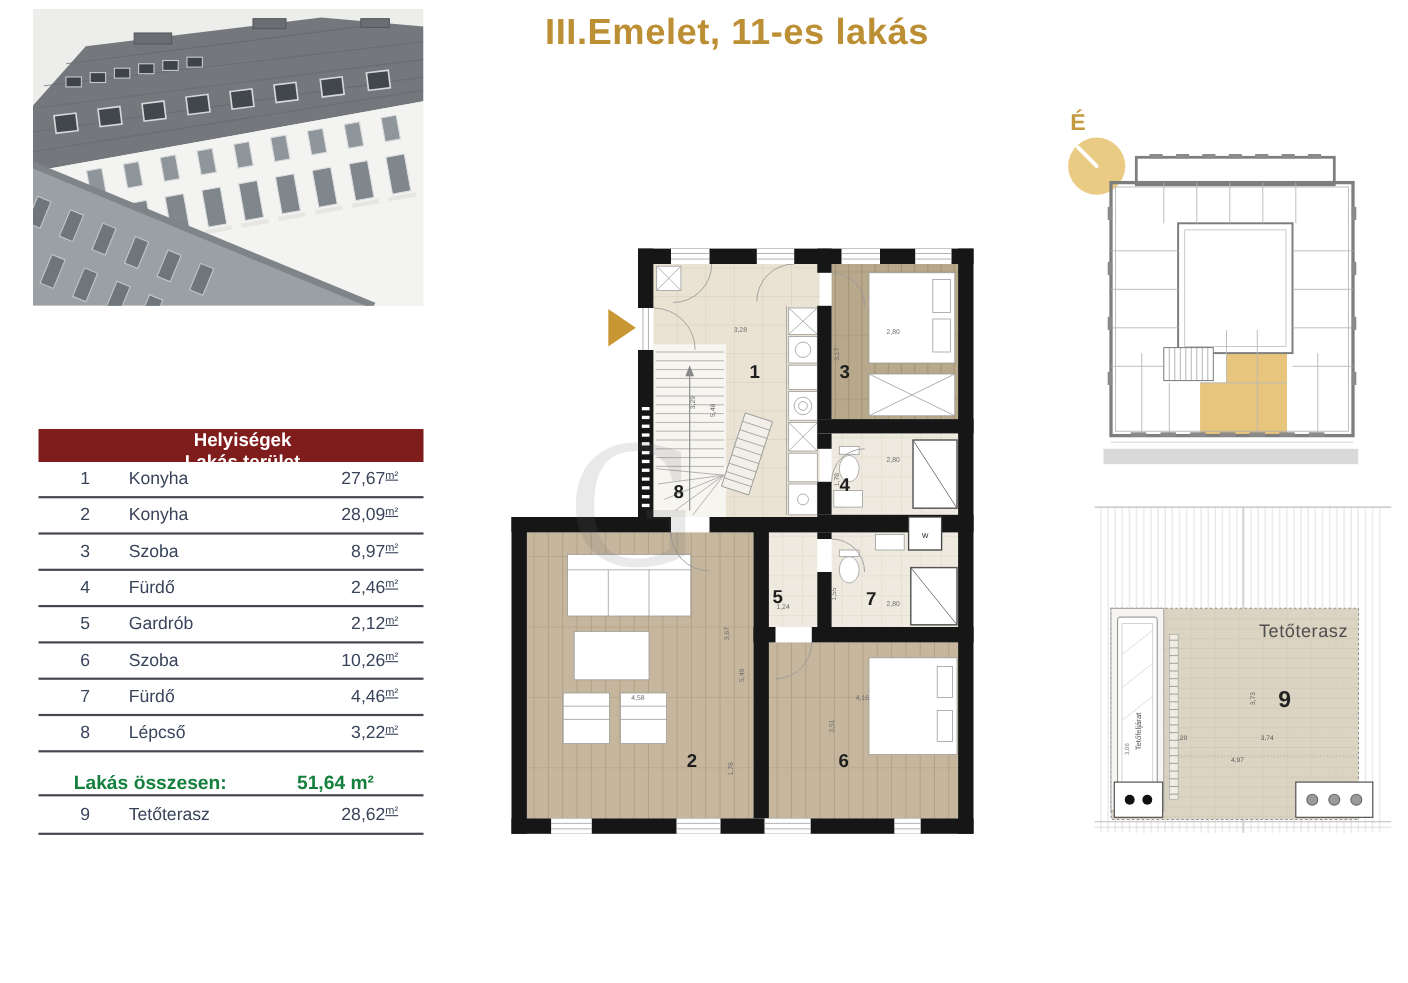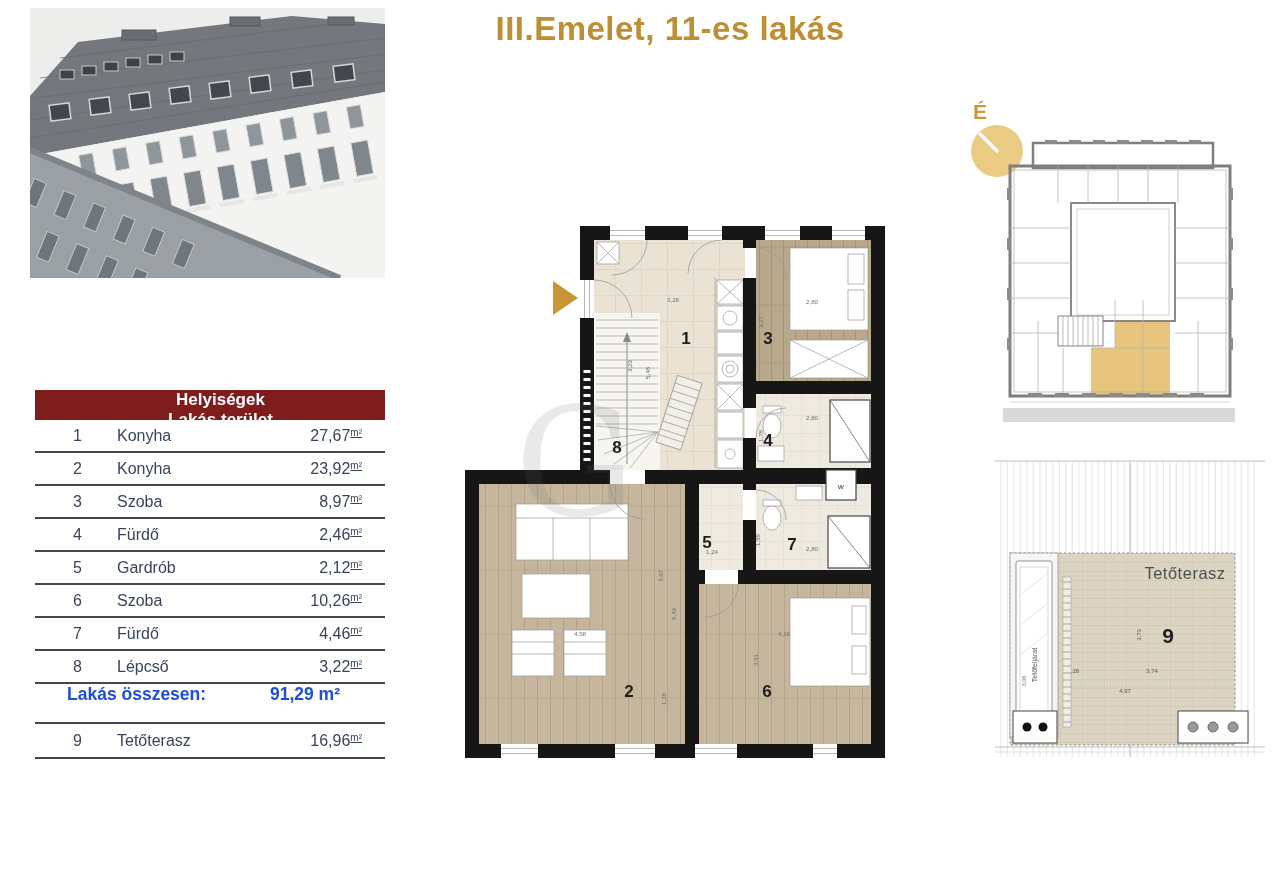--- a/index.html
+++ b/index.html
@@ -14,23 +14,23 @@
   
   .area-table{left:35px;top:390px;width:350px;font-size:16px;color:#39445A;}
   .thead{display:flex;justify-content:space-between;align-items:center;background:#7f1d1d;
          color:#fff;height:30px;font-weight:bold;font-size:17px;padding:0 10px 0 31px;box-sizing:border-box;flex-direction:column;}
   .trow{display:flex;align-items:center;height:33px;border-bottom:2px solid #46464F;
         padding-left:38px;padding-right:23px;box-sizing:border-box;}
   .trow .num{width:21px;flex:none;}
   .trow .name{flex:1;margin-left:23px;}
   .trow .val{}
   .trow .unit{font-size:10px;margin-left:0;position:relative;top:-3px;text-decoration:underline;}
-  .trow-total{display:flex;align-items:flex-start;height:40px;border-bottom:2px solid #46464F;
+  .trow-total{display:flex;align-items:flex-end;height:40px;border-bottom:2px solid #46464F;
         padding-left:32px;padding-right:45px;box-sizing:border-box;font-weight:bold;
-        color:#1d4ed8;font-size:17.5px;}
+        color:#15803d;font-size:17.5px;}
   .trow-total .name{flex:1;}
   .trow-9{height:35px;}
 
   
   .compass-label{left:973px;top:100px;font-size:21px;font-weight:bold;color:#C49A3E;}
 
   
   .watermark{left:515px;top:388px;font-family:"DejaVu Serif",serif;font-size:150px;
              color:#6a6a6a;opacity:.14;line-height:1;pointer-events:none;}
 
@@ -145,21 +145,21 @@
     </div>
     <div class="trow">
       <span class="num">1</span>
       <span class="name">Konyha</span>
       <span class="val">27,67</span>
       <span class="unit">m²</span>
     </div>
     <div class="trow">
       <span class="num">2</span>
       <span class="name">Konyha</span>
-      <span class="val">23,92</span>
+      <span class="val">28,09</span>
       <span class="unit">m²</span>
     </div>
     <div class="trow">
       <span class="num">3</span>
       <span class="name">Szoba</span>
       <span class="val">8,97</span>
       <span class="unit">m²</span>
     </div>
     <div class="trow">
       <span class="num">4</span>
@@ -186,26 +186,26 @@
       <span class="unit">m²</span>
     </div>
     <div class="trow">
       <span class="num">8</span>
       <span class="name">Lépcső</span>
       <span class="val">3,22</span>
       <span class="unit">m²</span>
     </div>
     <div class="trow-total">
       <span class="name">Lakás összesen:</span>
-      <span class="val">91,29 m²</span>
+      <span class="val">51,64 m²</span>
     </div>
     <div class="trow trow-9">
       <span class="num">9</span>
       <span class="name">Tetőterasz</span>
-      <span class="val">16,96</span>
+      <span class="val">28,62</span>
       <span class="unit">m²</span>
     </div>
   </div>
 
   <svg class="abs" style="left:460px;top:218px;" width="435" height="552" viewBox="0 0 435 552">
     <defs>
       <pattern id="tile" patternUnits="userSpaceOnUse" width="26" height="26">
         <rect width="26" height="26" fill="#EAE3D4"></rect>
         <path d="M25.5 0V26 M0 25.5H26" stroke="#DCD4C2" stroke-width="0.8"></path>
       </pattern>

